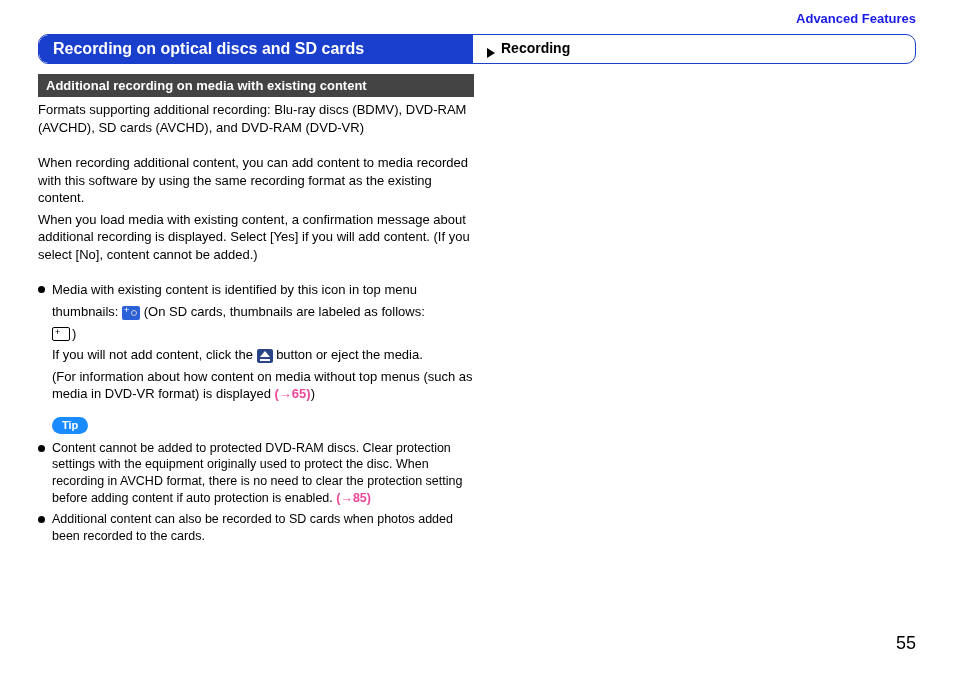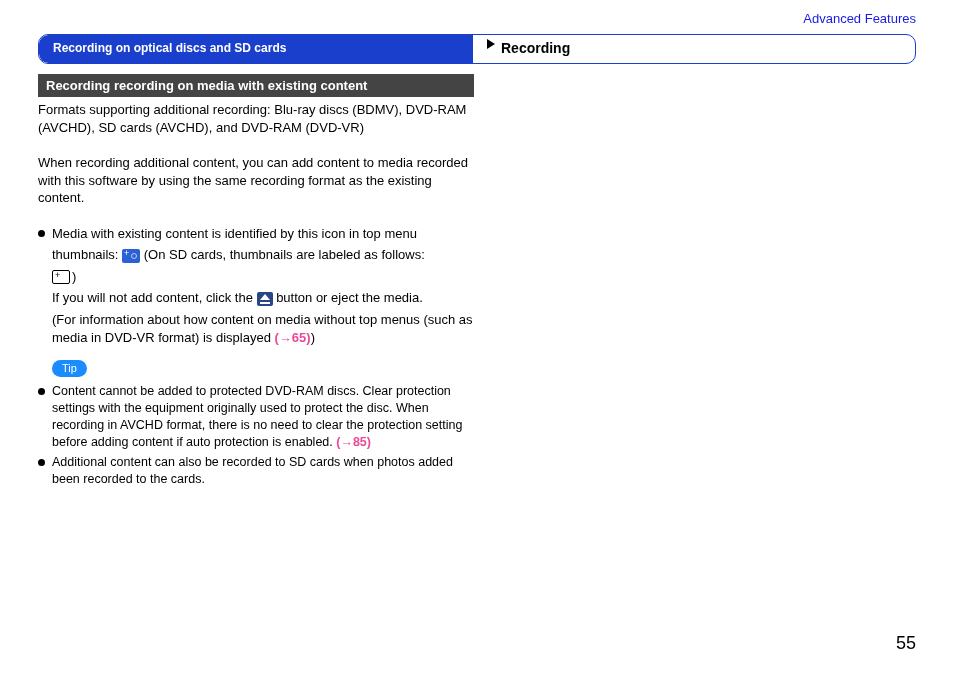--- a/index.html
+++ b/index.html
@@ -9,52 +9,52 @@
     color: #000;
     width: 954px;
     height: 673px;
     padding: 10px 38px 20px 38px;
     position: relative;
     line-height: 1.35;
   }
   .header-link {
     text-align: right;
     color: #1a1ae6;
-    font-weight: normal;
+    font-weight: bold;
     font-size: 13px;
     margin-bottom: 6px;
   }
   .title-bar {
     display: flex;
     align-items: center;
     border: 1px solid #1a3fcc;
     border-radius: 10px;
     overflow: hidden;
     height: 30px;
     margin-bottom: 10px;
   }
   .title-left {
     background: #1a3fcc;
     color: #fff;
     font-weight: bold;
-    font-size: 12px;
+    font-size: 16px;
     padding: 6px 14px;
     flex: 0 0 434px;
     border-top-left-radius: 9px;
     border-bottom-left-radius: 9px;
     height: 100%;
     display: flex;
     align-items: center;
   }
   .title-right {
     font-weight: bold;
     font-size: 14px;
     padding-left: 14px;
     display: flex;
-    align-items: flex-start;
+    align-items: flex-end;
     gap: 6px;
   }
   .triangle-right {
     width: 0; height: 0;
     border-top: 5px solid transparent;
     border-bottom: 5px solid transparent;
     border-left: 8px solid #000;
     display: inline-block;
   }
   .left-col {
@@ -157,21 +157,21 @@
     background: #fff;
   }
   .xref {
     color: #ec4899;
     font-weight: bold;
   }
   .tip-badge {
     display: inline-block;
     background: #1a8cff;
     color: #fff;
-    font-weight: normal;
+    font-weight: bold;
     font-size: 11px;
     border-radius: 9px;
     padding: 1px 10px;
     margin: 10px 0 6px 14px;
   }
   .tip-list .bullet-item {
     font-size: 12.5px;
   }
   .page-num {
     position: absolute;
@@ -188,27 +188,28 @@
 <div class="title-bar">
   <div class="title-left">Recording on optical discs and SD cards</div>
   <div class="title-right">
     <span class="triangle-right"></span>
     <span>Recording</span>
   </div>
 </div>
 
 <div class="left-col">
 
-  <div class="subhead">Recording recording on media with existing content</div>
+  <div class="subhead">Additional recording on media with existing content</div>
 
   <div class="para">Formats supporting additional recording: Blu-ray discs (BDMV), DVD-RAM (AVCHD), SD cards (AVCHD), and DVD-RAM (DVD-VR)</div>
 
   <div class="spacer"></div>
 
   <div class="para">When recording additional content, you can add content to media recorded with this software by using the same recording format as the existing content.</div>
+  <div class="para">When you load media with existing content, a confirmation message about additional recording is displayed. Select [Yes] if you will add content. (If you select [No], content cannot be added.)</div>
 
   <div class="spacer"></div>
 
   <ul class="bullet-list">
     <li class="bullet-item">
       <span>Media with existing content is identified by this icon in top menu</span>
     </li>
   </ul>
 
   <div class="sub-indent">

